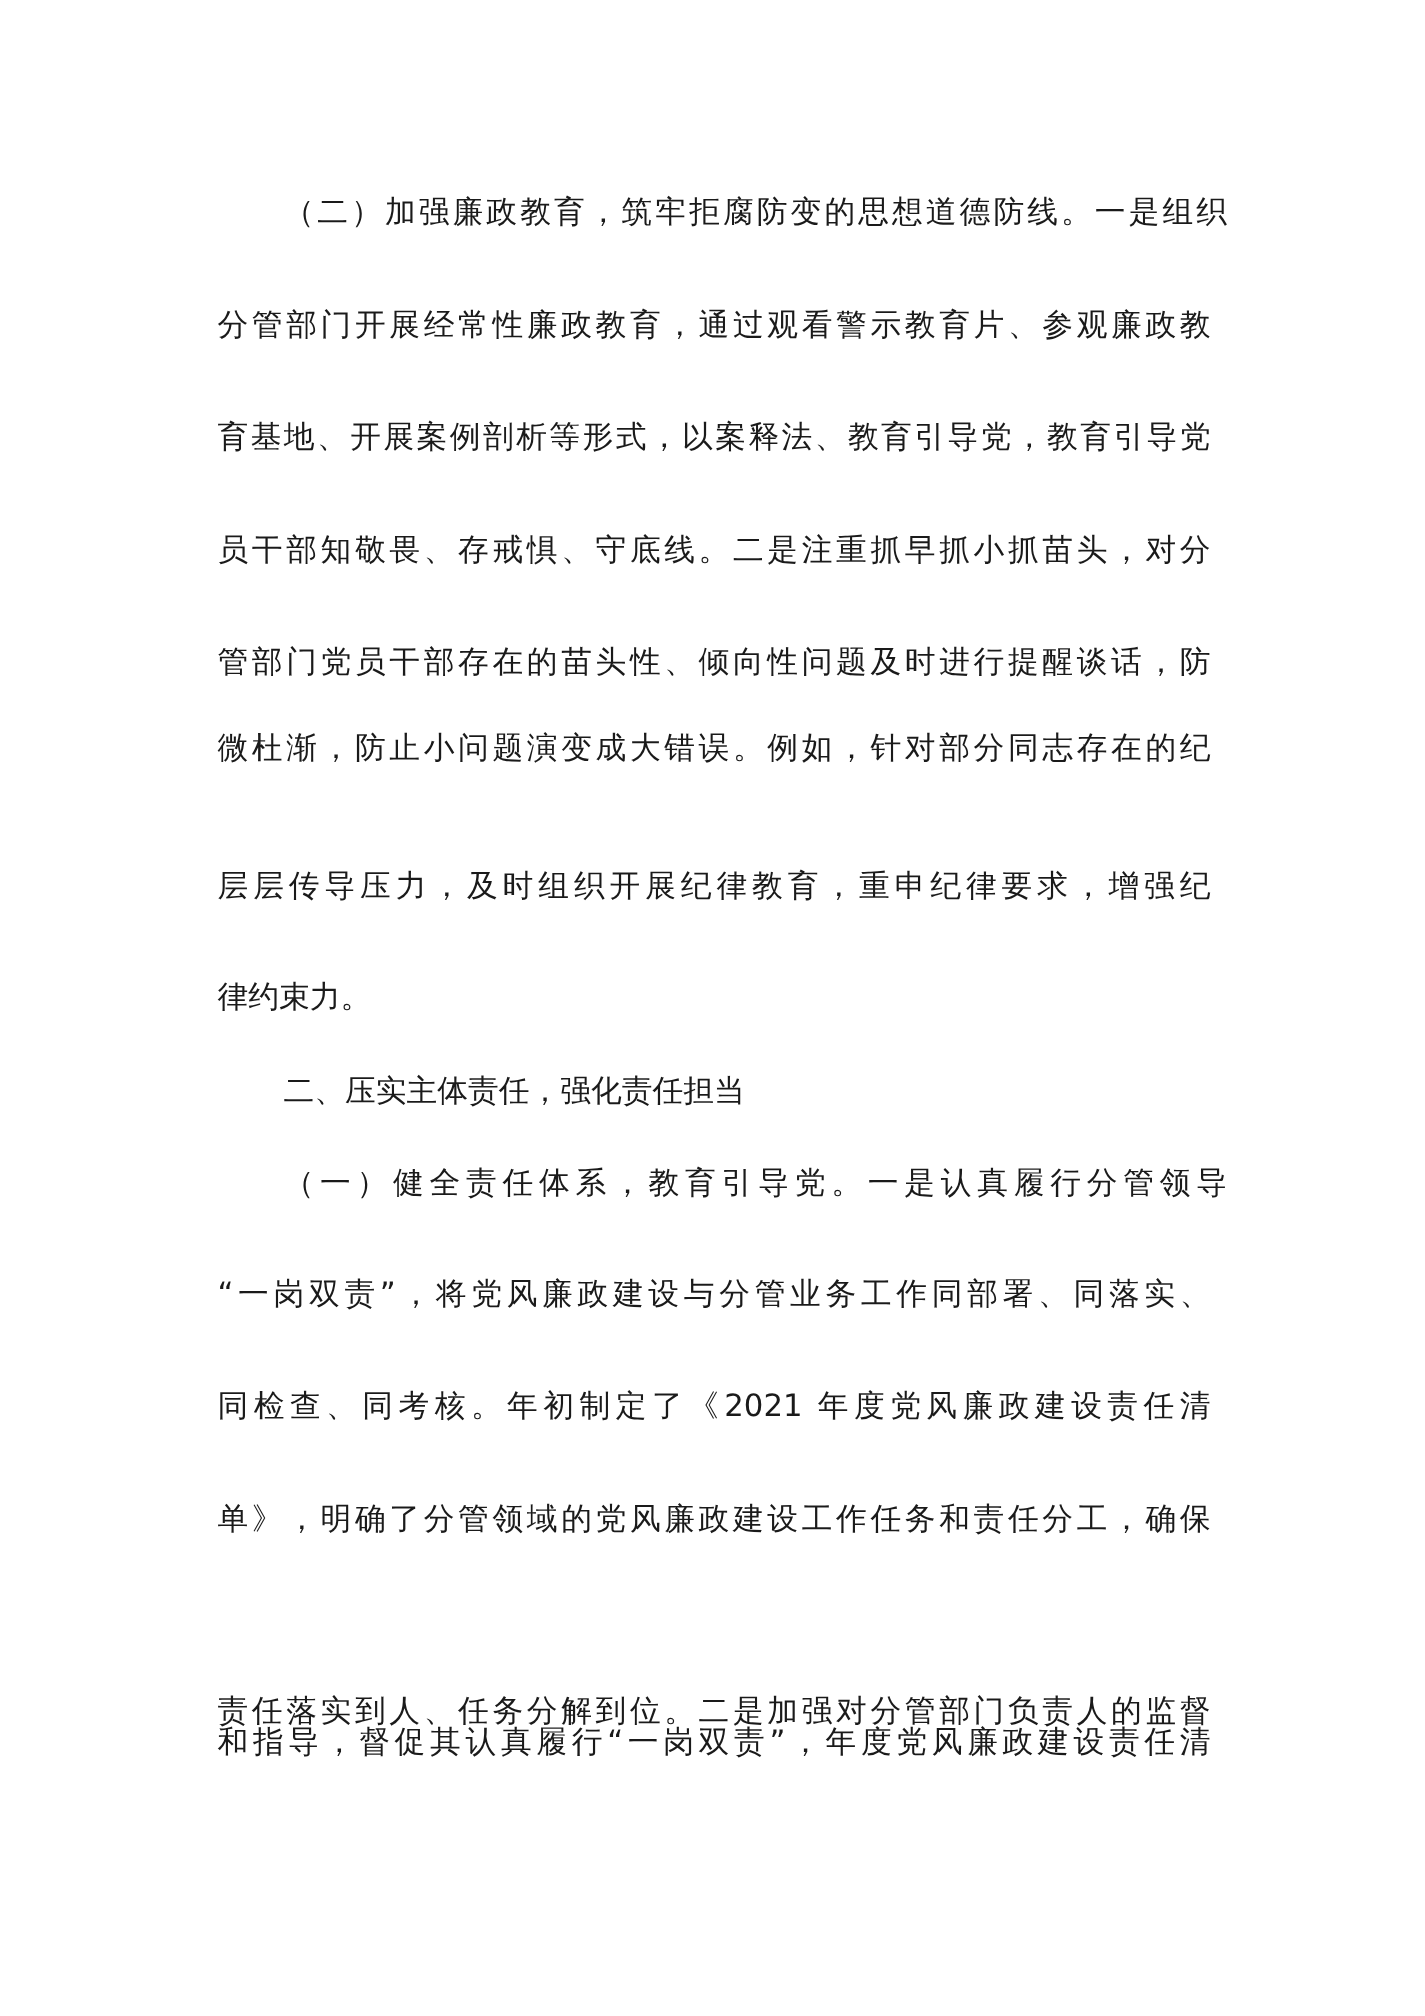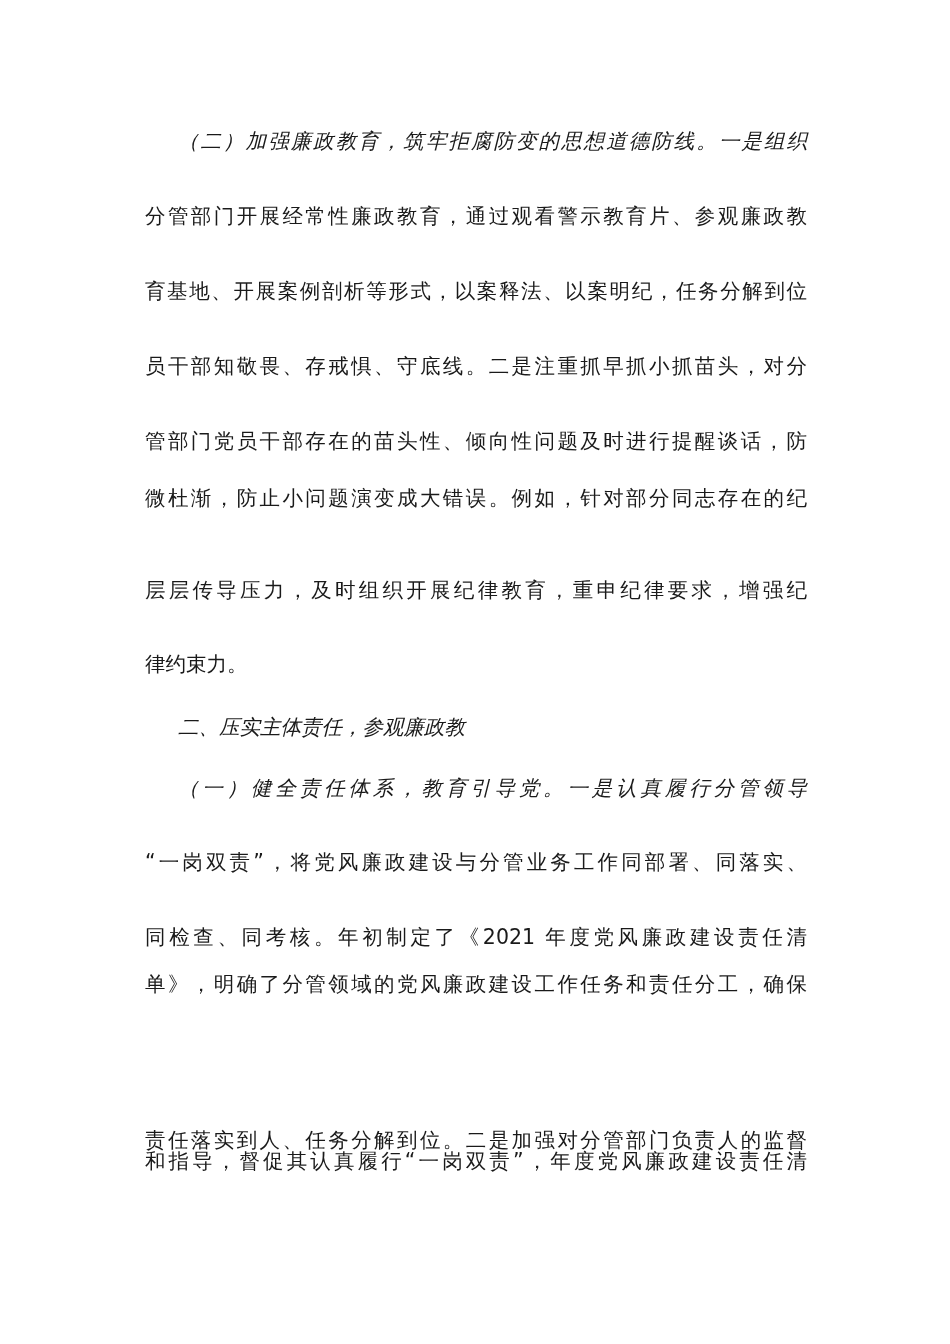--- a/index.html
+++ b/index.html
@@ -9,34 +9,34 @@
       font-family: "DejaVu Sans", sans-serif;
       color: #1a1a1a;
       font-size: 20.5px;
     }
     .line {
       position: absolute; left: 0; width: 662px;
       white-space: nowrap; line-height: 28px; height: 28px;
       text-align: justify; text-align-last: justify;
     }
     .line.last { text-align-last: left; }
-    .indent { left: 33px; width: 629px; font-style: italic; }
+    .indent { left: 44px; width: 629px; }
   </style>
 </head>
 <body>
 
 <div class="page">
   <div class="line indent" style="top:127px">（二）加强廉政教育，筑牢拒腐防变的思想道德防线。一是组织</div>
   <div class="line" style="top:202px">分管部门开展经常性廉政教育，通过观看警示教育片、参观廉政教</div>
-  <div class="line" style="top:277px">育基地、开展案例剖析等形式，以案释法、以案明纪，任务分解到位</div>
+  <div class="line" style="top:277px">育基地、开展案例剖析等形式，以案释法、教育引导党，教育引导党</div>
   <div class="line" style="top:352px">员干部知敬畏、存戒惧、守底线。二是注重抓早抓小抓苗头，对分</div>
   <div class="line" style="top:427px">管部门党员干部存在的苗头性、倾向性问题及时进行提醒谈话，防</div>
   <div class="line" style="top:484px">微杜渐，防止小问题演变成大错误。例如，针对部分同志存在的纪</div>
   <div class="line" style="top:576px">层层传导压力，及时组织开展纪律教育，重申纪律要求，增强纪</div>
   <div class="line last" style="top:650px">律约束力。</div>
-  <div class="line indent last" style="top:713px">二、压实主体责任，参观廉政教</div>
+  <div class="line indent last" style="top:713px">二、压实主体责任，强化责任担当</div>
   <div class="line indent" style="top:774px">（一）健全责任体系，教育引导党。一是认真履行分管领导</div>
   <div class="line" style="top:848px">“一岗双责”，将党风廉政建设与分管业务工作同部署、同落实、</div>
   <div class="line" style="top:923px">同检查、同考核。年初制定了《2021 年度党风廉政建设责任清</div>
-  <div class="line" style="top:970px">单》，明确了分管领域的党风廉政建设工作任务和责任分工，确保</div>
+  <div class="line" style="top:998px">单》，明确了分管领域的党风廉政建设工作任务和责任分工，确保</div>
   <div class="line" style="top:1126px">责任落实到人、任务分解到位。二是加强对分管部门负责人的监督</div>
   <div class="line" style="top:1147px">和指导，督促其认真履行“一岗双责”，年度党风廉政建设责任清</div>
 </div>
 
 </body></html>

